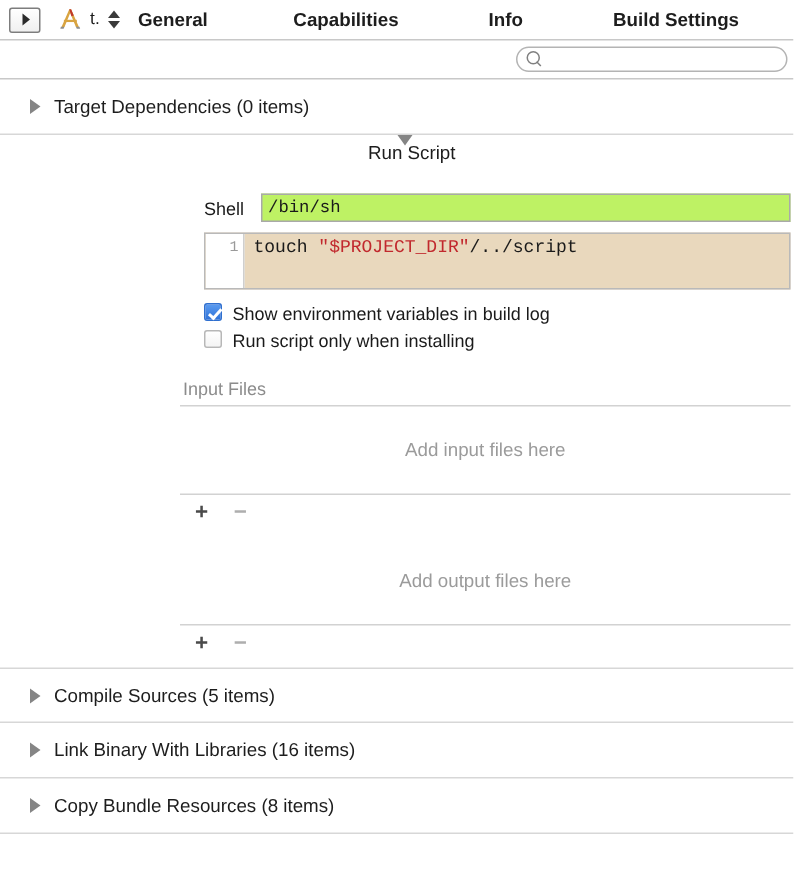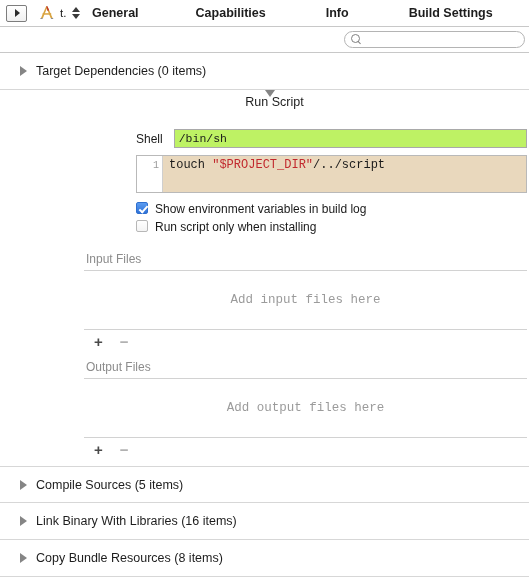--- a/index.html
+++ b/index.html
@@ -283,38 +283,37 @@
     border-width: 0 2px 2px 0;
     transform: rotate(42deg);
   }
   .checkline span {
     font-size: 12px;
     color: #1a1a1a;
   }
 
   
   .filesblock {
-    margin-left: 84px;
+    margin-left: 120px;
     margin-right: 2px;
     margin-top: 12px;
   }
   .files-header {
     font-size: 12px;
     color: #8c8c8c;
     padding: 2px 0 4px 2px;
     border-bottom: 1px solid #d2d2d2;
   }
   .files-drop {
     height: 58px;
     border-bottom: 1px solid #d2d2d2;
     display: flex;
     align-items: center;
     justify-content: center;
     position: relative;
-    font-family: Liberation Mono, monospace;
   }
   .files-drop span {
     font-size: 12.5px;
     color: #9b9b9b;
   }
   .files-toolbar {
     height: 22px;
     display: flex;
     align-items: center;
     padding-left: 10px;
@@ -418,21 +417,20 @@
     <div class="files-drop">
       <span>Add input files here</span>
     </div>
     <div class="files-toolbar">
       <span class="btn-plus">+</span>
       <span class="btn-minus">−</span>
     </div>
   </div>
 
   <div class="filesblock" style="margin-top:6px">
-    <div class="files-header">Output Files</div>
     <div class="files-drop">
       <span>Add output files here</span>
     </div>
     <div class="files-toolbar">
       <span class="btn-plus">+</span>
       <span class="btn-minus">−</span>
     </div>
   </div>
 
 </div>

